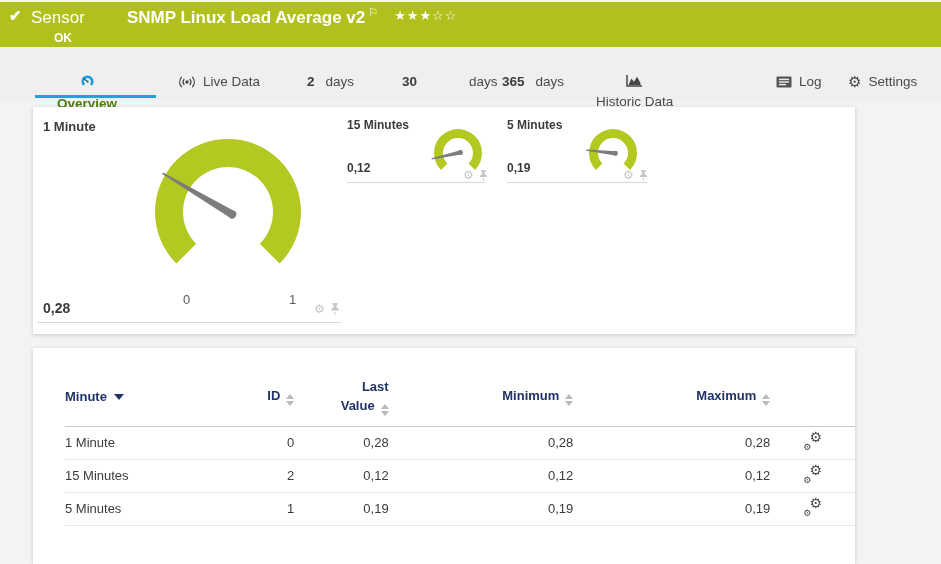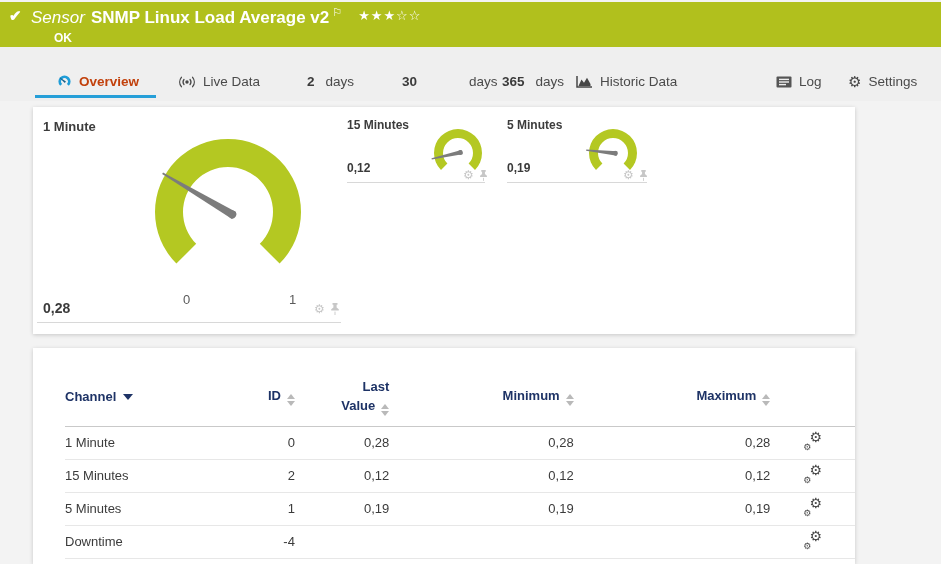--- a/index.html
+++ b/index.html
@@ -10,41 +10,41 @@
     font-family:"Liberation Sans", sans-serif;
     color:#3b3b3b;
   }
   
   .topbar {
     position:absolute; left:0; top:2px; width:941px; height:45px;
     background:#b1c01d; color:#fff;
   }
   .topbar .check { position:absolute; left:9px; top:5px; font-size:15px; font-weight:bold; }
   .sensor-line { position:absolute; left:31px; top:4px; font-size:17px; white-space:nowrap; }
-  .sensor-line .type { font-style:italic; font-weight:400; margin-right:6px; }
-  .sensor-line .title { font-weight:bold; }
+  .sensor-line .type { font-weight:400; margin-right:6px; }
+  .sensor-line .title { font-weight:bold;margin-left:36px; }
   .sensor-line .flag { font-size:11px; vertical-align:super; margin-left:3px; cursor:pointer; }
   .sensor-line .stars { font-size:13px; letter-spacing:1px; margin-left:16px; vertical-align:3px; cursor:pointer; }
   .topbar .status { position:absolute; left:54px; top:29px; font-size:12px; font-weight:bold; }
 
   
   .tabbar { position:absolute; left:0; top:47px; width:941px; height:54px; background:#efefef; }
   .tab {
     position:absolute; top:27px; display:flex; align-items:center; gap:7px;
     font-size:13.5px; color:#4a4a4a; cursor:pointer; white-space:nowrap;
   }
   .tab .num { font-weight:bold; color:#3b3b3b; margin-right:4px; }
-  .tab.active { color:#c2410c; font-weight:bold; }
+  .tab.active { color:#4d7c0f; font-weight:bold;flex-direction:column; }
   .tab-underline { position:absolute; left:35px; top:48px; width:121px; height:3px; background:#269fd8; }
   .t-overview { left:57px; }
   .t-livedata { left:178px; }
   .t-2days    { left:307px; }
   .t-30days   { left:402px;gap:48px; }
   .t-365days  { left:502px; }
-  .t-historic { left:576px; }
+  .t-historic { left:596px;flex-direction:column; }
   .t-log      { left:776px; }
   .t-settings { left:848px; }
   .tab .gear-glyph { font-size:15px; line-height:1; }
 
   
   .panel { position:absolute; left:33px; width:822px; background:#fff; box-shadow:0 1px 4px rgba(0,0,0,0.18); }
   .panel-gauges { top:107px; height:227px; }
   .panel-table  { top:348px; height:216px; }
 
   
@@ -236,21 +236,21 @@
     </svg>
   </div>
   <div class="g-line g3-line"></div>
 </div>
 
 <div class="panel panel-table">
   <table class="chan-table">
     <thead>
       <tr>
         <th class="col-channel">
-          <span>Channel</span><span class="caret-down"></span>
+          <span>Minute</span><span class="caret-down"></span>
         </th>
         <th class="col-id">
           <span>ID</span><span class="sort-pair">
               <i class="up"></i>
               <i class="down"></i>
             </span>
         </th>
         <th class="col-last">
           <div class="th-wrap-last"><span>Last Value</span><span class="sort-pair">
                 <i class="up"></i>
@@ -290,23 +290,15 @@
         <td class="col-gear"><span class="row-gear"><span class="big">⚙</span><span class="small">⚙</span></span></td>
       </tr>
       <tr>
         <td class="col-channel">5 Minutes</td>
         <td class="col-id">1</td>
         <td class="col-last">0,19</td>
         <td class="col-min">0,19</td>
         <td class="col-max">0,19</td>
         <td class="col-gear"><span class="row-gear"><span class="big">⚙</span><span class="small">⚙</span></span></td>
       </tr>
-      <tr>
-        <td class="col-channel">Downtime</td>
-        <td class="col-id">-4</td>
-        <td class="col-last"></td>
-        <td class="col-min"></td>
-        <td class="col-max"></td>
-        <td class="col-gear"><span class="row-gear"><span class="big">⚙</span><span class="small">⚙</span></span></td>
-      </tr>
     </tbody>
   </table>
 </div>
 
 </body></html>

